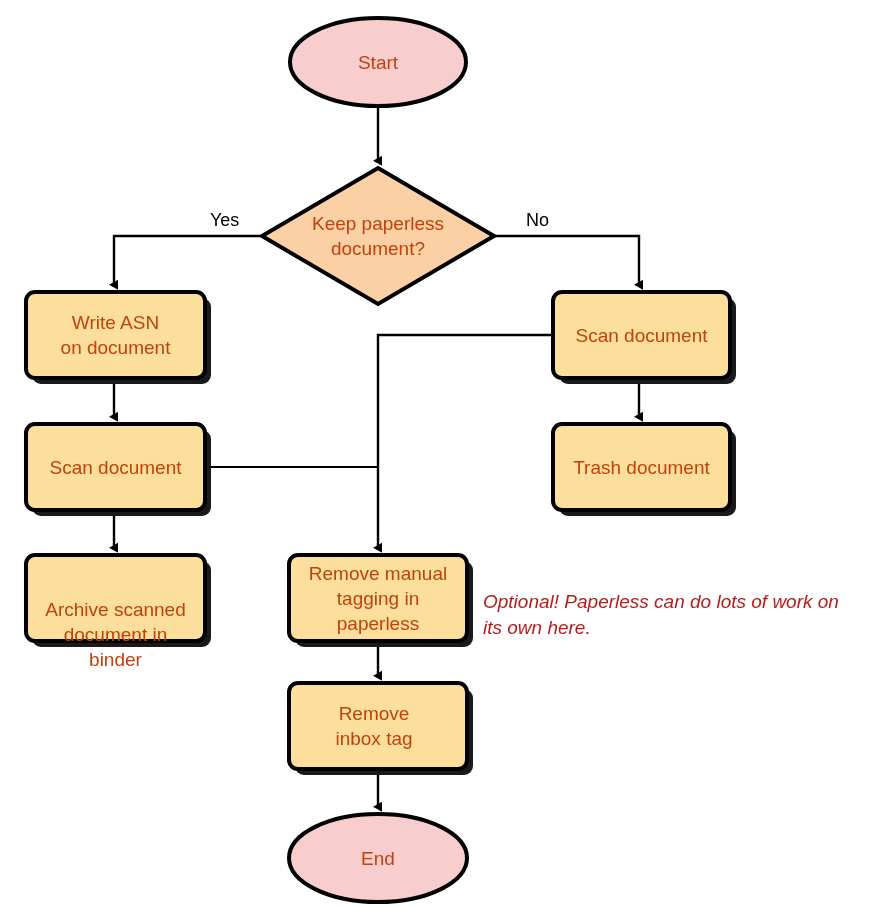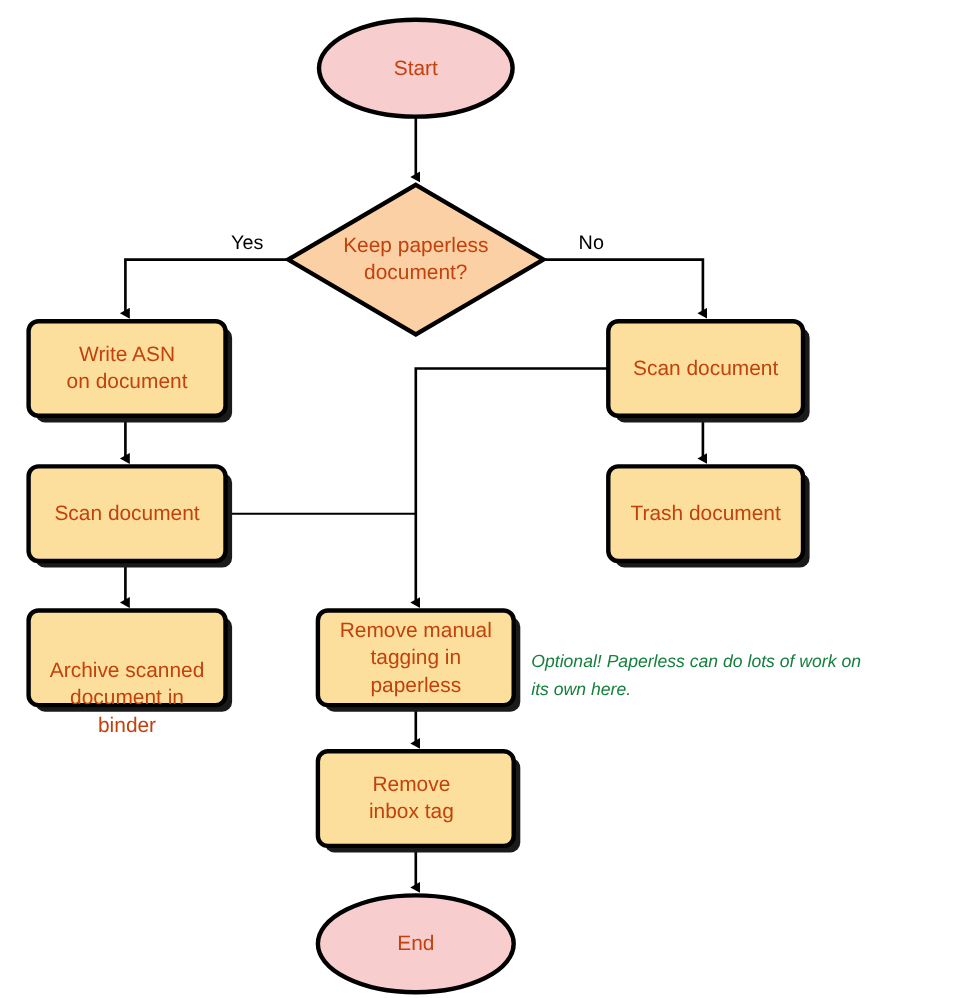--- a/index.html
+++ b/index.html
@@ -37,22 +37,22 @@
   .edge-label {
     position: absolute;
     color: #000000;
     font-size: 18px;
     font-family: "Liberation Sans", sans-serif;
     line-height: 20px;
     text-align: center;
   }
   .note-text {
     position: absolute;
-    color: #15803d;
-    font-size: 16px;
+    color: #b91c1c;
+    font-size: 19px;
     line-height: 26px;
     font-style: italic;
     font-family: "Liberation Sans", sans-serif;
     white-space: pre-line;
   }
 </style>
 </head>
 <body>
 
 <svg id="flow-canvas" viewBox="0 0 888 907" xmlns="http://www.w3.org/2000/svg">

